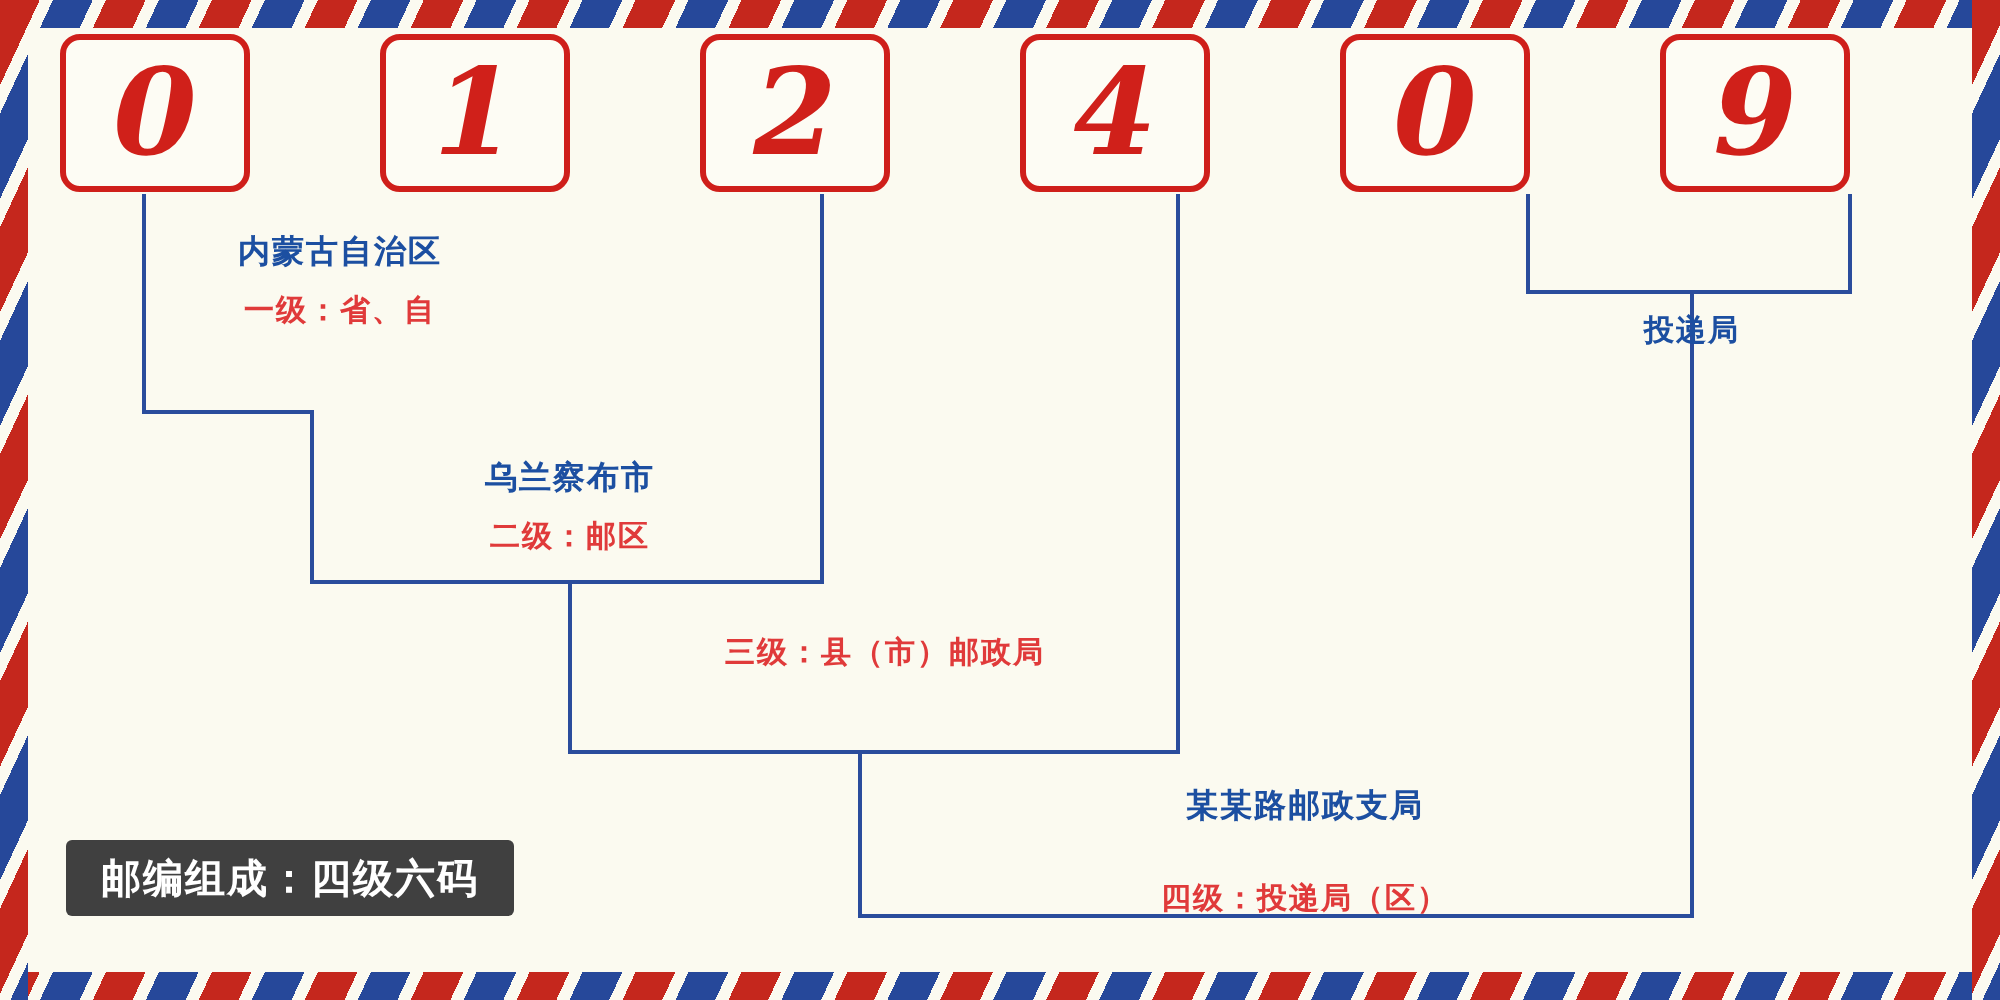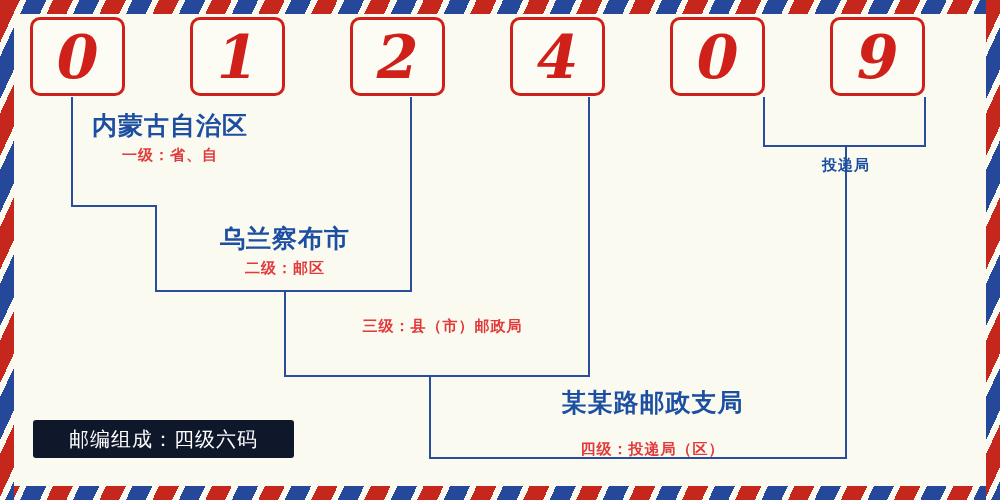--- a/index.html
+++ b/index.html
@@ -31,37 +31,37 @@
     font-style:italic;font-weight:700;
     font-size:60px;color:#d0201a;line-height:1;
   }
 
   
   .line{position:absolute;background:#2a4c9c;}
 
   
   .tblock{position:absolute;text-align:center;}
   .place-name{
-    color:#1c4fa1;font-weight:700;font-size:25px;line-height:26px;
+    color:#1c4fa1;font-weight:700;font-size:16px;line-height:26px;
     letter-spacing:1px;
   }
   .level-desc{
     color:#e03a3a;font-weight:700;font-size:15px;line-height:24px;
     margin-top:4px;letter-spacing:1px;
   }
   .level-desc.second{margin-top:0;}
   .tblock.tb4 .level-desc{margin-top:21px;}
   .tb5 .place-name{font-size:15px;margin-top:46px;}
 
   
   .badge{
-    position:absolute;left:33px;top:420px;width:261px;height:38px;
-    background:#0f172a;border-radius:3px;
+    position:absolute;left:33px;top:420px;width:224px;height:38px;
+    background:#404040;border-radius:3px;
     display:flex;align-items:center;justify-content:center;
-    color:#ffffff;font-weight:400;font-size:20px;letter-spacing:1px;
+    color:#ffffff;font-weight:700;font-size:20px;letter-spacing:1px;
   }
 </style>
 </head>
 <body>
 
 <div class="envelope">
 
   <div class="stripe top"></div>
   <div class="stripe bottom"></div>
   <div class="stripe left"></div>

